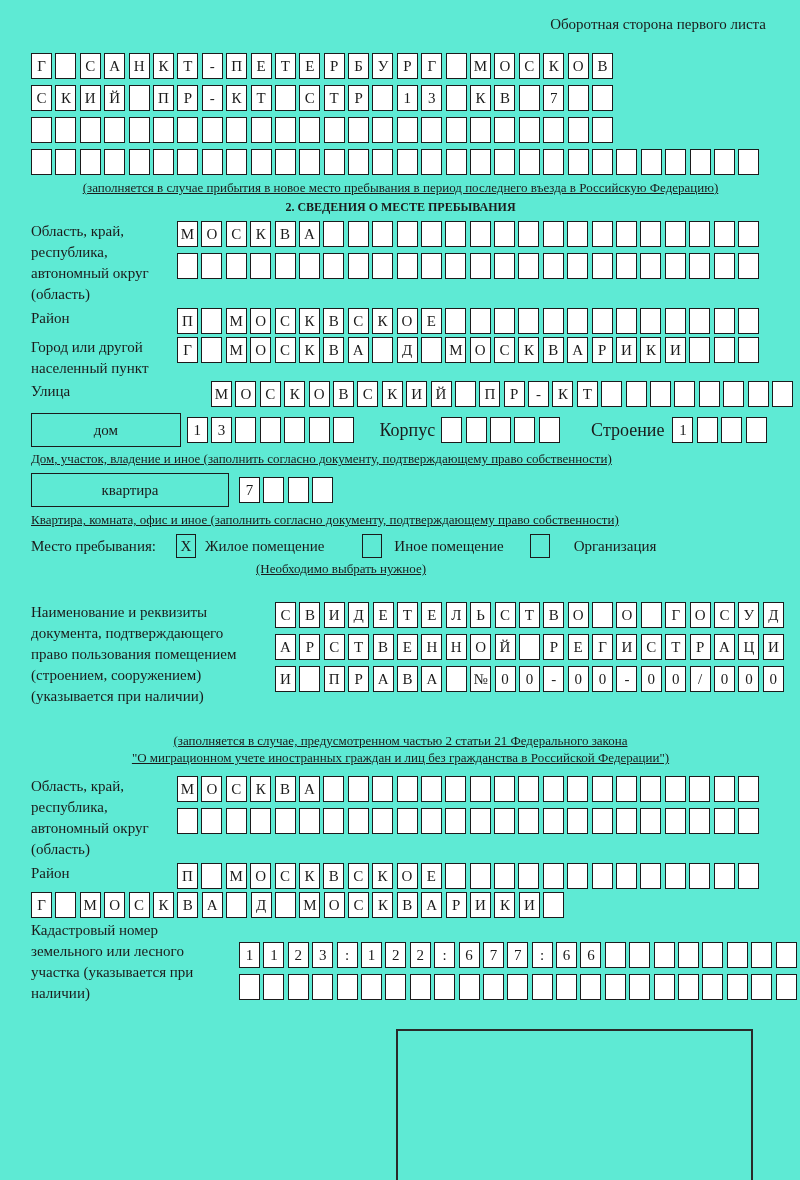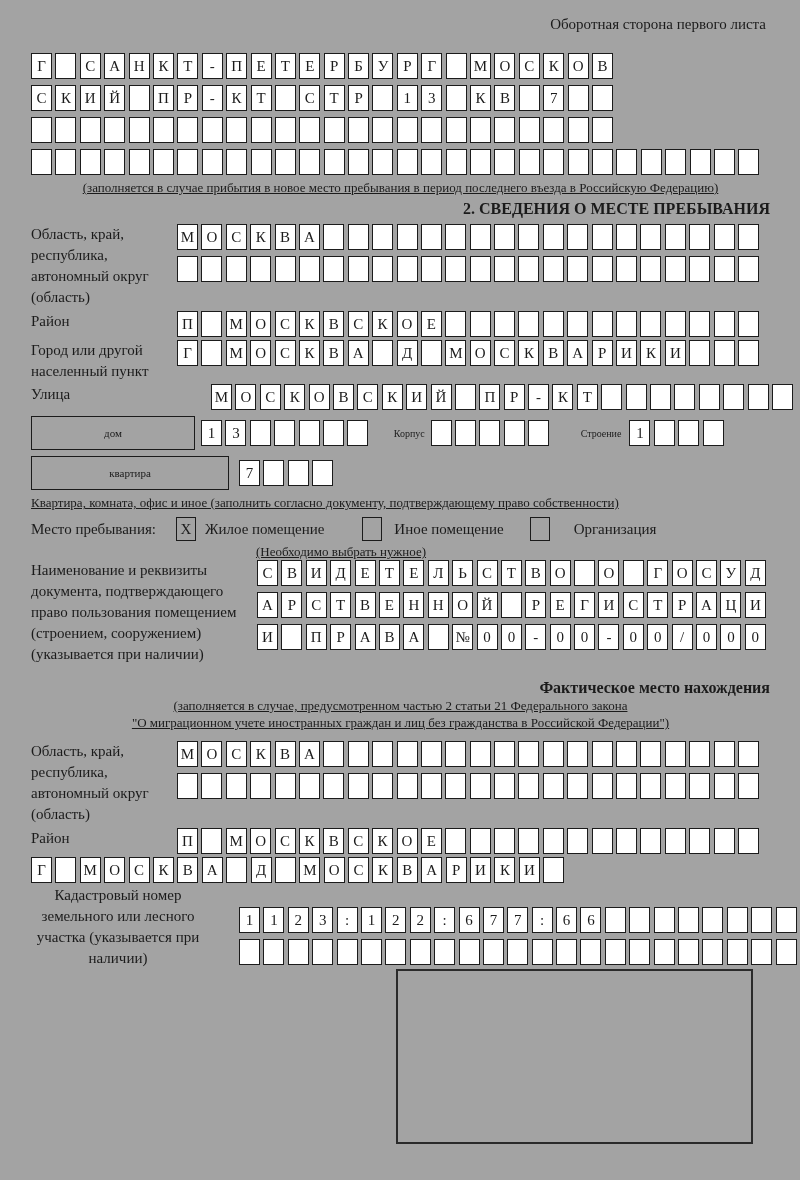--- a/index.html
+++ b/index.html
@@ -1,65 +1,65 @@
 <!DOCTYPE html>
 <html><head>
 <meta charset="utf-8">
 <style>
   html,body{margin:0;padding:0;background:#fff;}
   .page{
     position:relative;
     width:800px;height:1180px;
     margin:0 auto;
-    background:#a3a3a3;
+    background:#5eead4;
     font-family:"Liberation Serif","DejaVu Serif",serif;
     color:#1b1b1b;
     overflow:hidden;
     box-sizing:border-box;
     padding:16px 30px 0 31px;
   }
   .hdr-note{text-align:right;font-size:15px;padding-right:4px;}
   .field{display:flex;align-items:flex-start;}
   .lbl{font-size:15px;line-height:21px;flex:0 0 auto;}
   .w145{width:146px;}
   .w195{width:198px;}
-  .w170{width:174px;text-align:center;}
+  .w170{width:174px;}
   .w225{width:226px;}
   .rows{display:flex;flex-direction:column;gap:6px;}
   .cellrow{display:flex;}
   .cellrow.inline{display:inline-flex;vertical-align:middle;}
   .cell{
     width:21px;height:26px;box-sizing:border-box;
     border:1.6px solid #1b1b1b;background:#fff;
     margin-right:3.4px;
     display:inline-flex;align-items:center;justify-content:center;
     font-size:15px;line-height:1;
   }
   .widebox{
     height:34px;box-sizing:border-box;border:1.6px solid #1b1b1b;
     display:inline-flex;align-items:center;justify-content:center;
-    font-size:11px;vertical-align:middle;
+    font-size:15px;vertical-align:middle;
   }
   .caption{font-size:13px;line-height:17px;text-decoration:underline;}
   .center{text-align:center;}
-  .sec-title{font-size:16px;font-weight:bold;text-align:right;}
+  .sec-title{font-size:12px;font-weight:bold;text-align:center;}
   .hrow{display:flex;align-items:center;}
-  .inline-lbl{font-size:10px;}
+  .inline-lbl{font-size:18px;}
   .checkbox{
     width:20px;height:24px;box-sizing:border-box;border:1.6px solid #1b1b1b;
     display:inline-flex;align-items:center;justify-content:center;
     font-size:15px;
   }
   .stay-row{display:flex;align-items:center;font-size:15px;}
   .mark-box{
     width:357px;height:175px;box-sizing:border-box;
     border:2px solid #2a2a2a;margin-left:365px;
   }
   .mt2{margin-top:2px;gap:34px;}.mt3{margin-top:3px;}.mt4{margin-top:4px;}
-  .mt6{margin-top:6px;}.mt8{margin-top:0;}.mt10{margin-top:10px;}
+  .mt6{margin-top:6px;}.mt8{margin-top:25px;gap:18px;}.mt10{margin-top:10px;}
   .mt14{margin-top:14px;}.mt20{margin-top:20px;}
 </style>
 </head>
 <body>
 
 <div class="page">
 
   <div class="hdr-note">Оборотная сторона первого листа</div>
 
   <div class="field mt20">
@@ -348,20 +348,21 @@
         <span class="cell"></span>
       </span>
     <span class="inline-lbl" style="margin-left:28px;margin-right:8px;">Строение</span>
     <span class="cellrow inline">
         <span class="cell">1</span>
         <span class="cell"></span>
         <span class="cell"></span>
         <span class="cell"></span>
       </span>
   </div>
+  <div class="caption mt3">Дом, участок, владение и иное (заполнить согласно документу, подтверждающему право собственности)</div>
 
   <div class="hrow mt6">
     <span class="widebox" style="width:198px;">квартира</span>
     <span class="cellrow inline" style="margin-left:10px;">
         <span class="cell">7</span>
         <span class="cell"></span>
         <span class="cell"></span>
         <span class="cell"></span>
       </span>
   </div>
@@ -446,21 +447,20 @@
           <span class="cell">0</span>
           <span class="cell">0</span>
           <span class="cell">/</span>
           <span class="cell">0</span>
           <span class="cell">0</span>
           <span class="cell">0</span>
         </div>
     </div>
   </div>
 
-  <div class="sec-title mt14">Фактическое место нахождения</div>
   <div class="caption center mt8">(заполняется в случае, предусмотренном частью 2 статьи 21 Федерального закона</div>
   <div class="caption center">"О миграционном учете иностранных граждан и лиц без гражданства в Российской Федерации")</div>
 
   <div class="field mt10">
     <div class="lbl w145">Область, край, республика, автономный округ (область)</div>
     <div class="rows">
       <div class="cellrow">
           <span class="cell">М</span>
           <span class="cell">О</span>
           <span class="cell">С</span>

